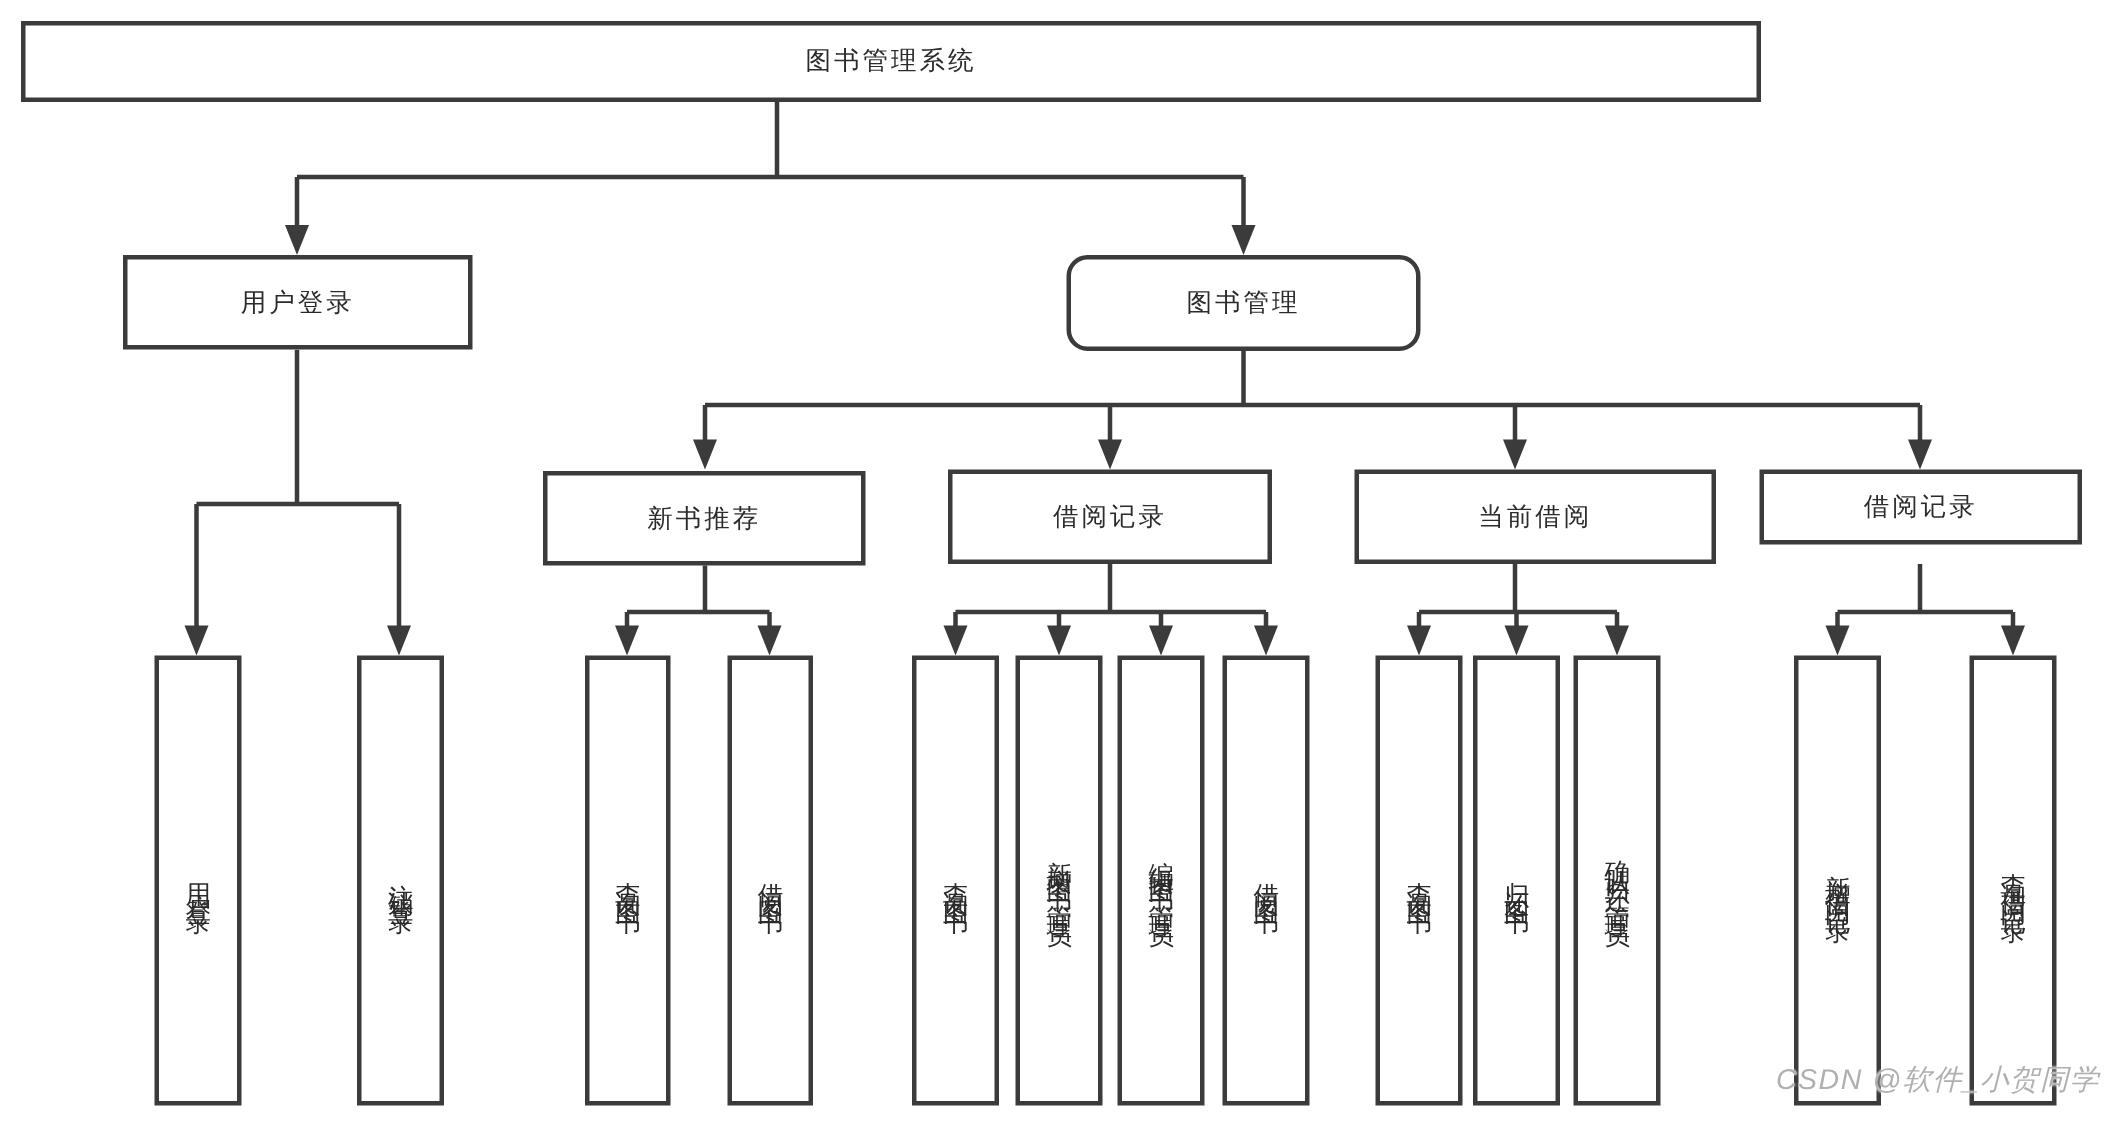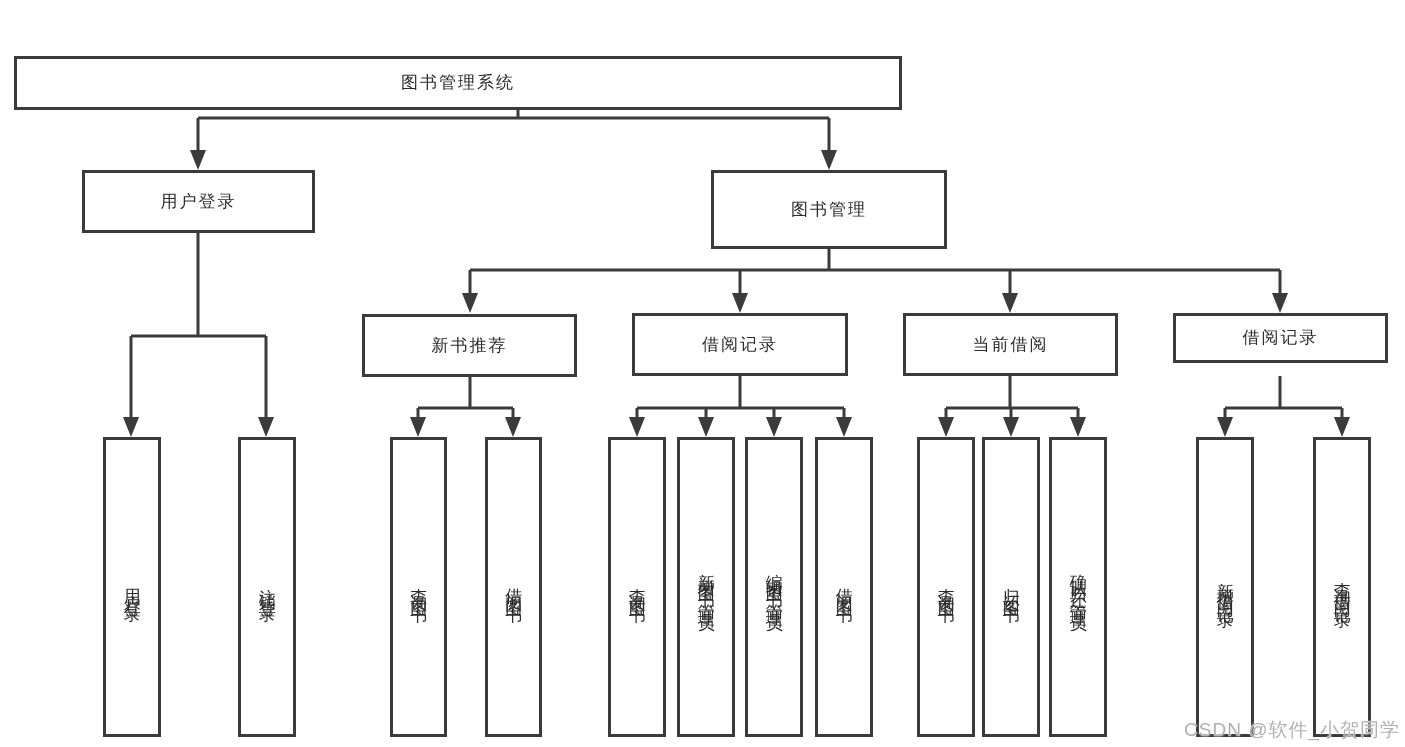--- a/index.html
+++ b/index.html
@@ -33,27 +33,28 @@
     line-height:1.25;
   }
   .node.v{
     writing-mode:vertical-rl;
     text-orientation:mixed;
     letter-spacing:6px;
     padding:6px 0;
   }
   .watermark{
     position:absolute;
-    right:5px;bottom:4px;
+    right:5px;bottom:14px;
     font-size:19px;
     letter-spacing:1px;
     color:var(--watermark);
     text-shadow:0 0 2px #fff, 0 0 1px #fff;
     white-space:nowrap;
     pointer-events:none;
+    font-style:italic;
   }
 </style>
 </head>
 <body>
 
 <div class="stage">
 
   <svg class="connectors" viewBox="0 0 1405 747" xmlns="http://www.w3.org/2000/svg">
     <g>
       <path d="M518,68 L518,118 M198,118 L829,118 M198,118 L198,152 M829,118 L829,152"></path>
@@ -90,38 +91,38 @@
       <polygon points="1003,417 1019,417 1011,437"></polygon>
       <polygon points="1070,417 1086,417 1078,437"></polygon>
     </g>
     <g>
       <path d="M1280,376 L1280,408 M1225,408 L1342,408 M1225,408 L1225,419 M1342,408 L1342,419"></path>
       <polygon points="1217,417 1233,417 1225,437"></polygon>
       <polygon points="1334,417 1350,417 1342,437"></polygon>
     </g>
   </svg>
 
-  <div class="node" style="left:14px;top:14px;width:888px;height:54px;margin-top:42px;">
+  <div class="node" style="left:14px;top:14px;width:1160px;height:54px;">
     <span>图书管理系统</span>
   </div>
 
   <div class="node" style="left:82px;top:170px;width:233px;height:63px;">
     <span>用户登录</span>
   </div>
-  <div class="node" style="left:711px;top:170px;width:236px;height:79px;">
+  <div class="node" style="left:711px;top:170px;width:236px;height:64px;border-radius:14px;">
     <span>图书管理</span>
   </div>
 
   <div class="node" style="left:362px;top:314px;width:215px;height:63px;">
     <span>新书推荐</span>
   </div>
   <div class="node" style="left:632px;top:313px;width:216px;height:63px;">
     <span>借阅记录</span>
   </div>
-  <div class="node" style="left:903px;top:313px;width:215px;height:63px;">
+  <div class="node" style="left:903px;top:313px;width:241px;height:63px;">
     <span>当前借阅</span>
   </div>
   <div class="node" style="left:1173px;top:313px;width:215px;height:50px;">
     <span>借阅记录</span>
   </div>
 
   <div class="node v" style="left:103px;top:437px;width:58px;height:300px;">
     <span>用户登录</span>
   </div>
   <div class="node v" style="left:238px;top:437px;width:58px;height:300px;">

